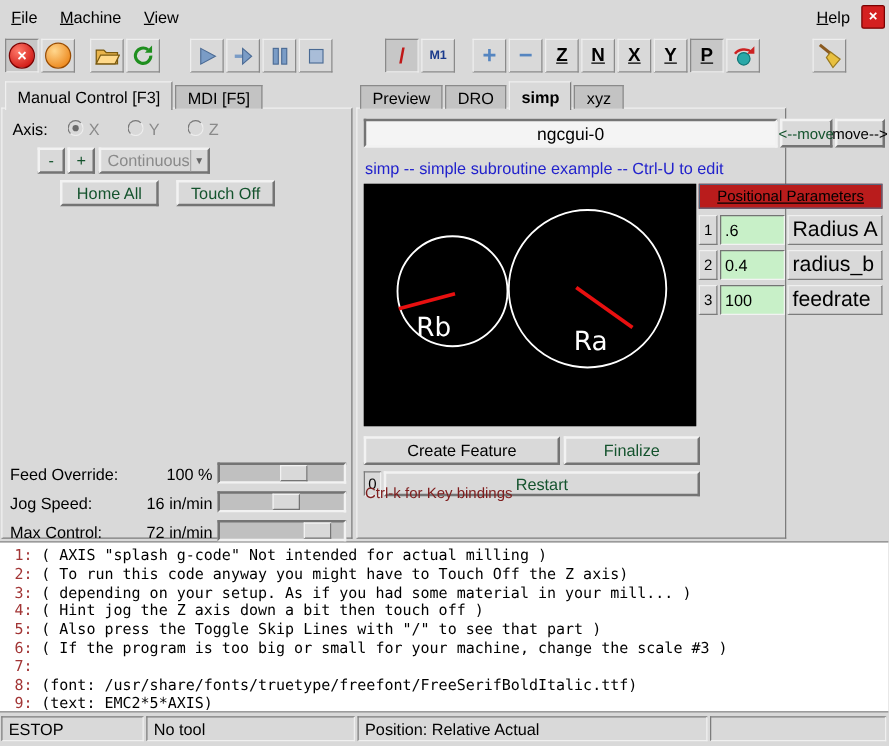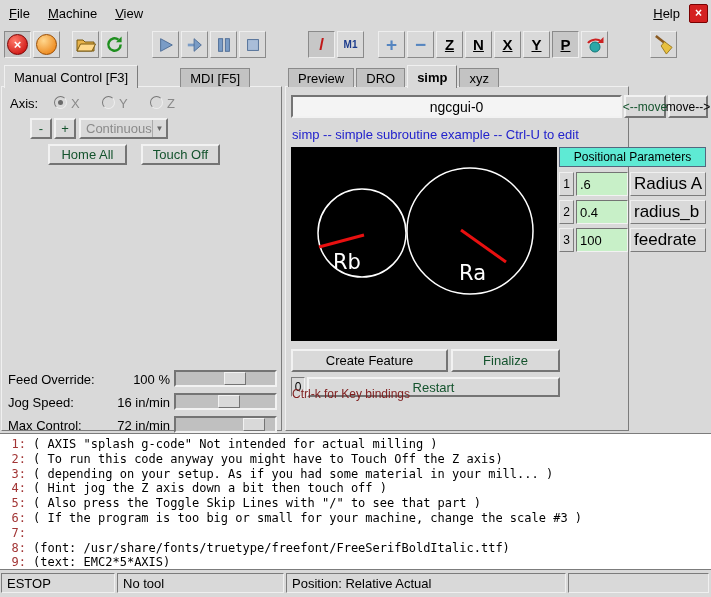--- a/index.html
+++ b/index.html
@@ -61,23 +61,23 @@
   .srow .sval{position:absolute;right:111px;top:3px;}
   .scale{position:absolute;left:172px;top:1px;width:103px;height:17px;background:#c0c0c0;
          border:2px solid;border-color:#747474 #f2f2f2 #f2f2f2 #747474;box-sizing:border-box;}
   .shandle{position:absolute;top:0;width:22px;height:13px;background:#d9d9d9;
          border:1px solid;border-color:#f2f2f2 #747474 #747474 #f2f2f2;box-sizing:border-box;}
   
   .ngc-name{position:absolute;left:5px;top:8px;width:331px;height:23px;justify-content:center;
             background:#f4f4f4;font-size:14px;}
   .info-line{position:absolute;left:6px;top:40px;color:#2222cc;font-size:13px;}
   .preview-canvas{position:absolute;left:5px;top:60px;width:266px;height:194px;background:#000;}
-  .params-header{position:absolute;left:273px;top:60px;width:147px;height:20px;background:#5eead4;
+  .params-header{position:absolute;left:273px;top:60px;width:147px;height:20px;background:#b91c1c;
             border:1px solid #55677e;box-sizing:border-box;display:flex;align-items:center;justify-content:center;
-            font-size:12px;}
+            font-size:12px;text-decoration:underline;}
   .param-row{position:absolute;left:273px;width:147px;height:24px;display:flex;gap:2px;}
   .param-num{width:15px;display:flex;align-items:center;justify-content:center;font-size:12px;}
   .param-entry{width:52px;background:#c8f0c8;border:1px solid;border-color:#747474 #f2f2f2 #f2f2f2 #747474;
             box-sizing:border-box;display:flex;align-items:center;padding-left:3px;font-size:13px;}
   .param-label{flex:1;display:flex;align-items:center;padding-left:3px;font-size:17px;}
   .key-hint{position:absolute;left:6px;top:300px;color:#7f1d1d;font-size:12px;}
   
   .gcode{position:absolute;left:0;top:433px;width:711px;height:137px;background:#ffffff;
          border-top:1px solid #7c7c7c;border-bottom:1px solid #7c7c7c;box-sizing:border-box;
          font-family:"DejaVu Sans Mono",monospace;font-size:12px;line-height:14.8px;
@@ -179,21 +179,21 @@
         </svg>
     </div>
     <div class="tbtn" style="margin-left:40px;">
       <svg width="21" height="21" viewBox="0 0 22 22">
           <line x1="3" y1="2" x2="13" y2="10" stroke="#8a5a20" stroke-width="2.6"></line>
           <path d="M12 8 L20 14 L14 21 L8.5 12.5 z" fill="#e8c040" stroke="#9a7a20"></path>
         </svg>
     </div>
   </div>
 
-  <div class="tabs" style="left:4px;top:64px;gap:40px;">
+  <div class="tabs" style="left:4px;top:64px;">
     <div class="tab active plain">Manual Control [F3]</div>
     <div class="tab">MDI [F5]</div>
   </div>
 
   <div class="panel" style="left:1px;top:86px;width:281px;height:345px;">
     <span class="abs" style="left:8px;top:9px;">Axis:</span>
     <span class="abs" style="left:52px;top:9px;"><span class="radio on"></span><span class="radio-lab">X</span></span>
     <span class="abs" style="left:100px;top:9px;"><span class="radio"></span><span class="radio-lab">Y</span></span>
     <span class="abs" style="left:148px;top:9px;"><span class="radio"></span><span class="radio-lab">Z</span></span>
 

